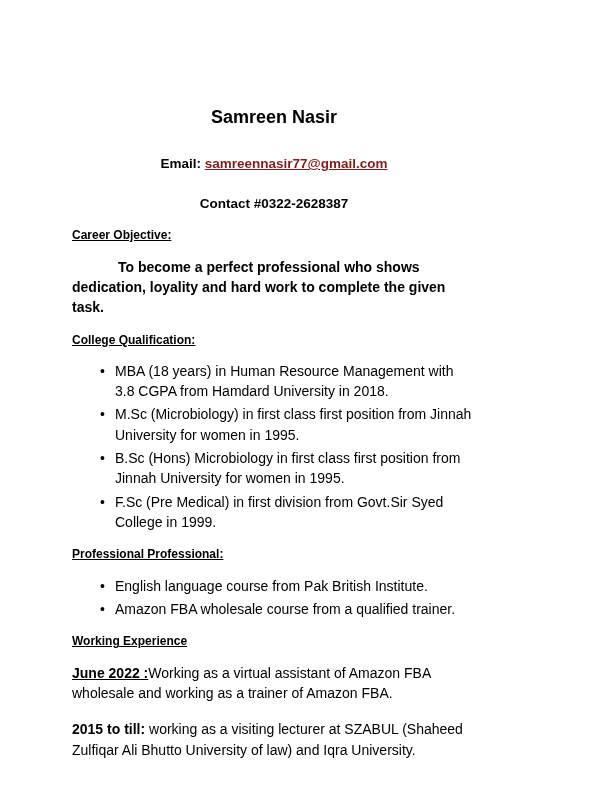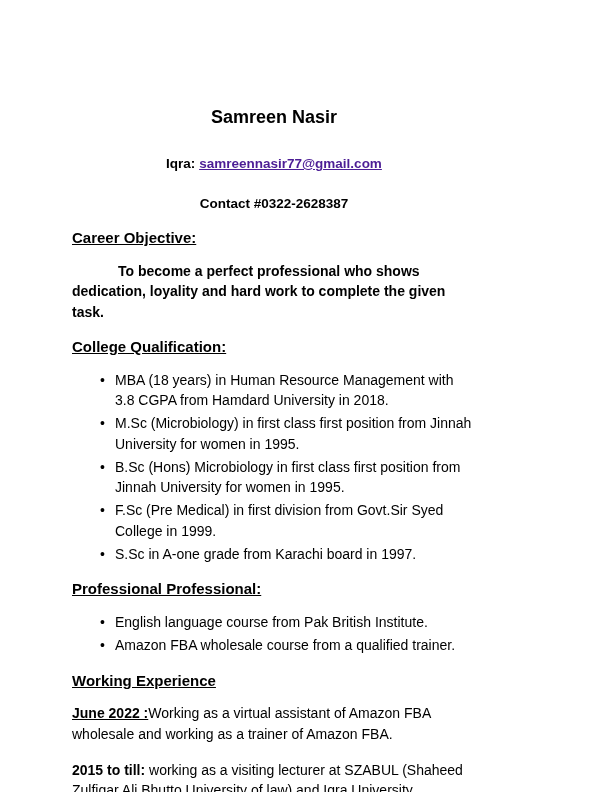--- a/index.html
+++ b/index.html
@@ -26,32 +26,32 @@
     font-size: 18px;
     font-weight: bold;
     margin: 0 0 24px 0;
   }
   .email-line {
     font-size: 13.5px;
     font-weight: bold;
     margin: 0 0 20px 0;
   }
   .email-link {
-    color: #4c1d95;
+    color: #7f1d1d;
     text-decoration: underline;
     font-weight: bold;
   }
   .contact-line {
     font-size: 13.5px;
     font-weight: bold;
     margin: 0 0 6px 0;
   }
 
   .section-heading {
-    font-size: 15px;
+    font-size: 12px;
     font-weight: bold;
     text-decoration: underline;
     margin: 14px 0 12px 0;
   }
 
   .objective-text {
     font-weight: bold;
     margin: 0 0 6px 0;
     text-indent: 46px;
   }
@@ -84,37 +84,36 @@
   }
 </style>
 </head>
 <body>
 
 <div class="page">
 
   <div class="name center">Samreen Nasir</div>
 
   <div class="email-line center">
-    <span>Iqra: </span><a class="email-link" href="#">samreennasir77@gmail.com</a>
+    <span>Email: </span><a class="email-link" href="#">samreennasir77@gmail.com</a>
   </div>
 
   <div class="contact-line center">Contact #0322-2628387</div>
 
   <div class="section-heading">Career Objective:</div>
 
   <p class="objective-text">To become a perfect professional who shows dedication, loyality and hard work to complete the given task.</p>
 
   <div class="section-heading">College Qualification:</div>
 
   <ul class="bullet-list">
     <li>MBA (18 years) in Human Resource Management with 3.8 CGPA from Hamdard University in 2018.</li>
     <li>M.Sc (Microbiology) in first class first position from Jinnah University for women in 1995.</li>
     <li>B.Sc (Hons) Microbiology in first class first position from Jinnah University for women in 1995.</li>
     <li>F.Sc (Pre Medical) in first division from Govt.Sir Syed College in 1999.</li>
-    <li>S.Sc in A-one grade from Karachi board in 1997.</li>
   </ul>
 
   <div class="section-heading">Professional Professional:</div>
 
   <ul class="bullet-list">
     <li>English language course from Pak British Institute.</li>
     <li>Amazon FBA wholesale course from a qualified trainer.</li>
   </ul>
 
   <div class="section-heading">Working Experience</div>

